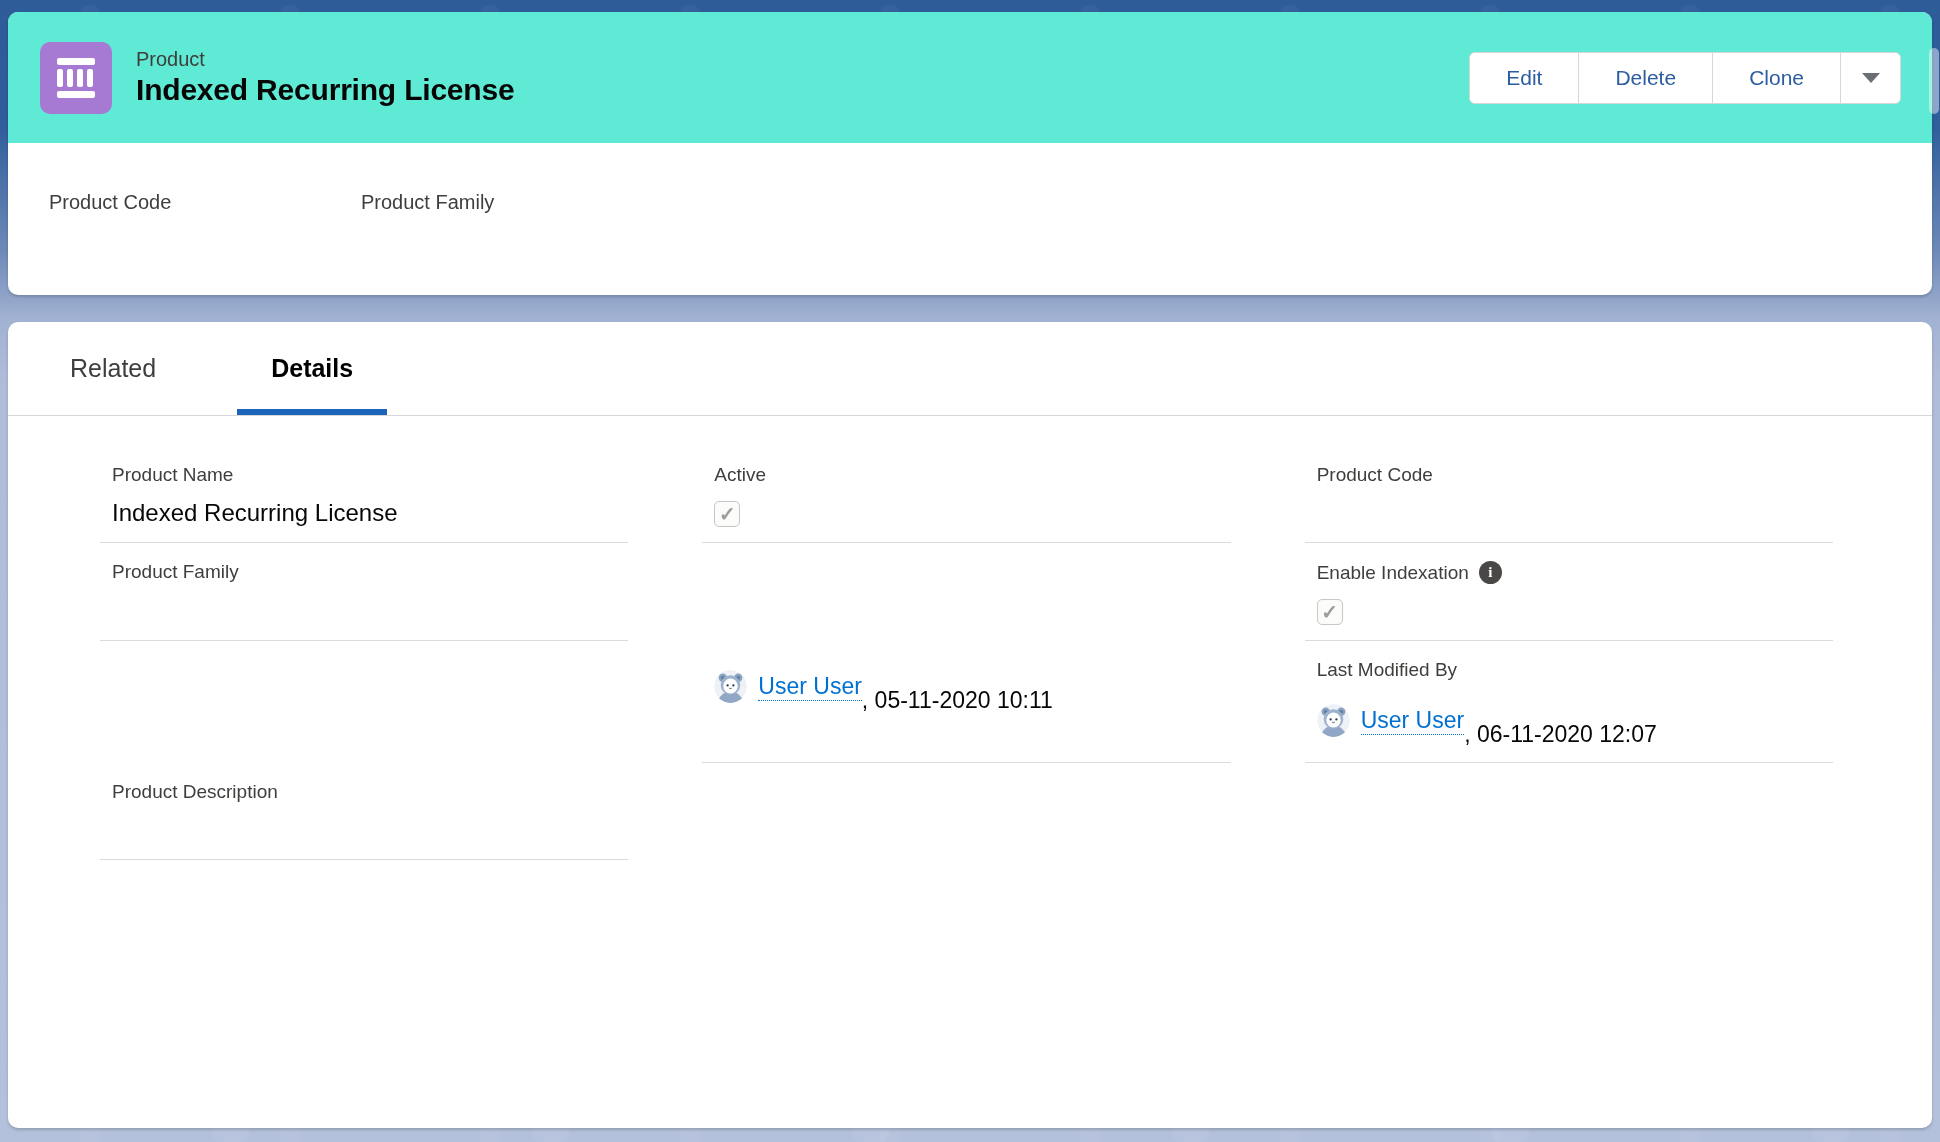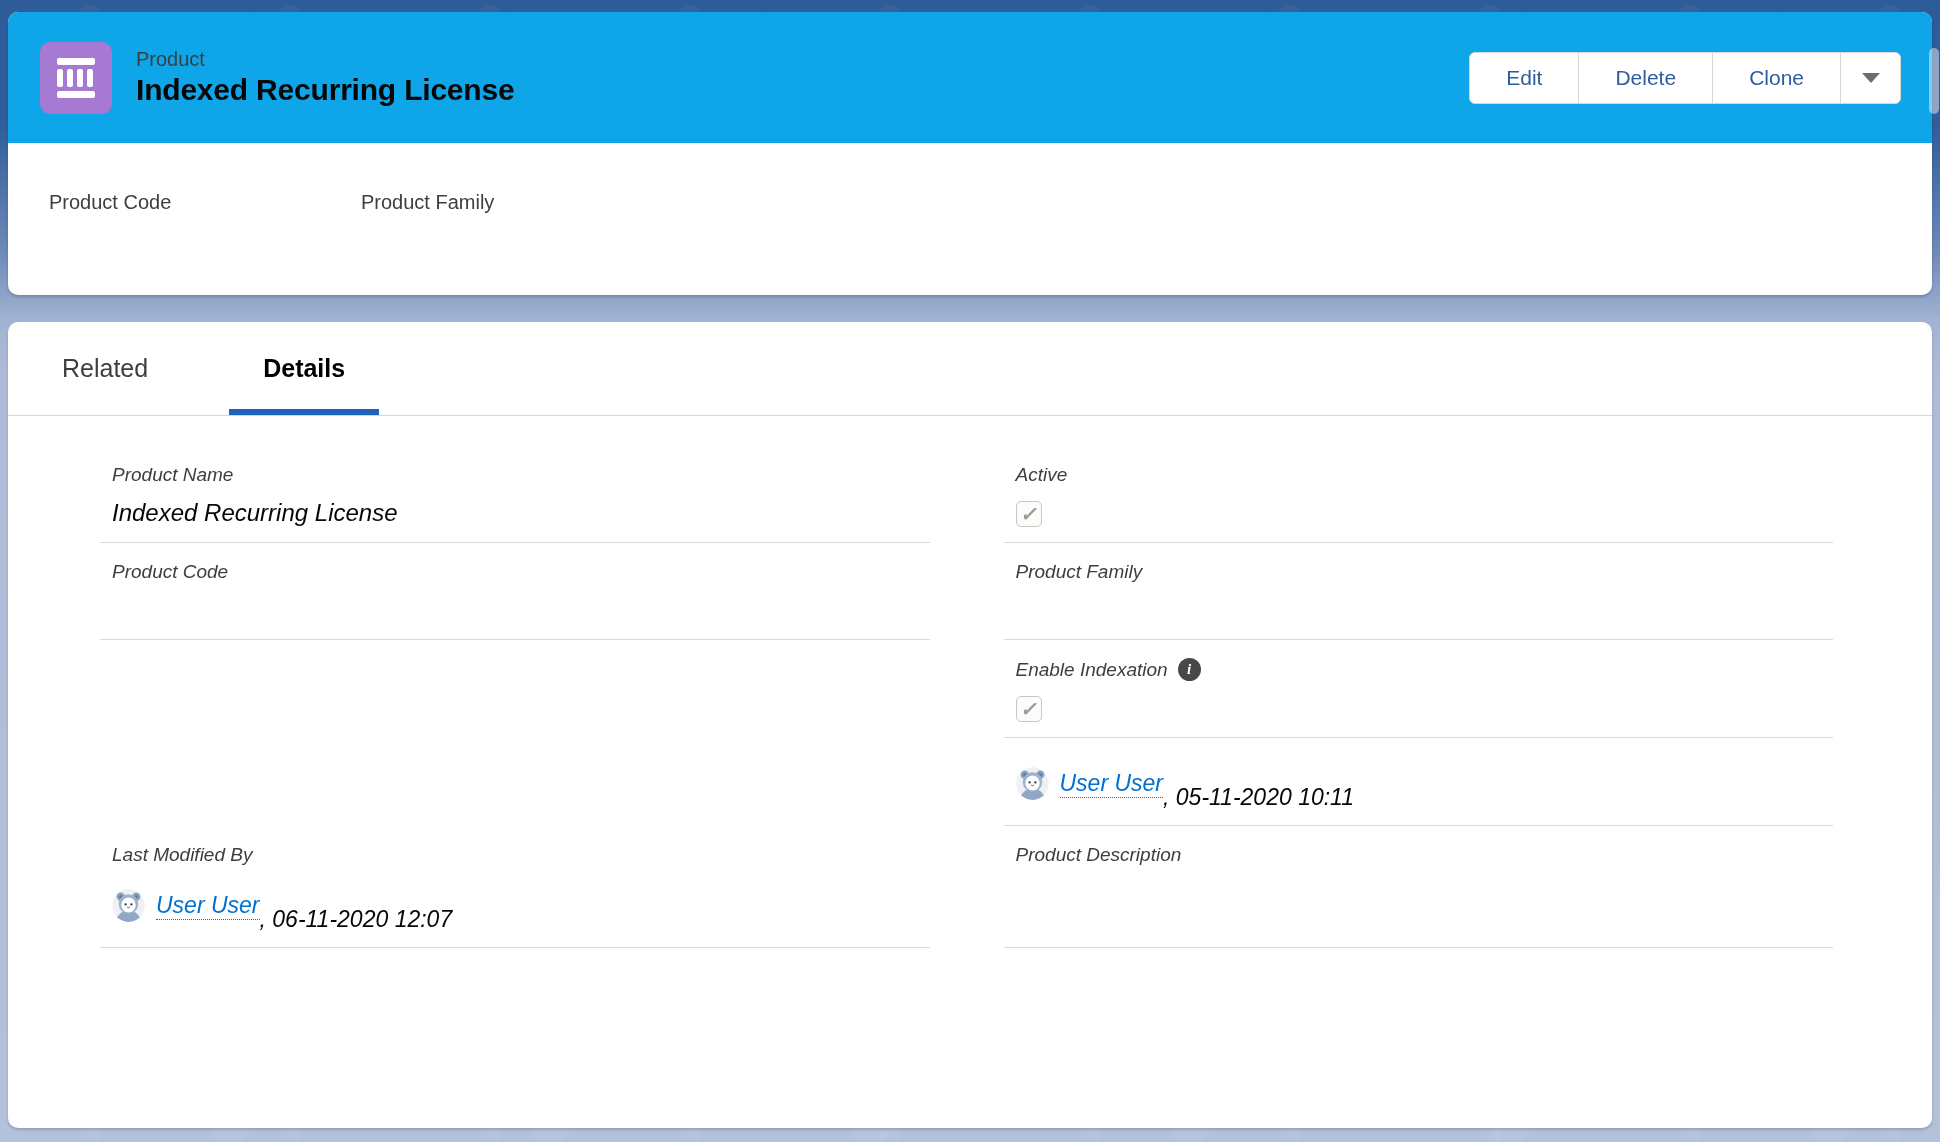--- a/index.html
+++ b/index.html
@@ -16,21 +16,21 @@
     color:#080707;
   }
   .card {
     background:#fff; border-radius:10px; margin:0 8px;
     box-shadow:0 2px 3px rgba(0,0,0,.18);
     position:relative;
   }
   
   .card-header { margin-top:12px; height:283px; }
   .header-top {
-    background:#0ea5e9; border-radius:10px 10px 0 0; height:131px;
+    background:#5eead4; border-radius:10px 10px 0 0; height:131px;
     display:flex; align-items:center; padding:0 31px 0 32px;
   }
   .entity-icon {
     width:72px; height:72px; border-radius:10px; background:#a679d2;
     display:flex; align-items:center; justify-content:center; flex:0 0 auto;
   }
   .header-titles { margin-left:24px; flex:1 1 auto; min-width:0; }
   .entity-label { font-size:20px; color:#3e3e3c; line-height:1.2; }
   .record-title { font-size:30px; font-weight:700; color:#080707; line-height:1.25; letter-spacing:-0.2px; }
   .action-group { display:flex; flex:0 0 auto; border:1px solid #d8d6d4; border-radius:6px; background:#fff; height:52px; overflow:hidden; }
@@ -43,30 +43,30 @@
   .action-more { width:60px; padding:0; justify-content:center; }
   .chevron-down {
     width:0; height:0; border-left:9px solid transparent; border-right:9px solid transparent;
     border-top:10px solid #6b6f74; display:inline-block;
   }
   .header-bottom { padding:48px 0 0 41px; display:flex; }
   .hfield { width:312px; }
   .hfield-label { font-size:20px; color:#3e3e3c; }
   
   .card-details { margin-top:27px; height:806px; }
-  .tabs { display:flex; height:94px; align-items:stretch; border-bottom:1px solid #d8d6d4; padding-left:20px; }
+  .tabs { display:flex; height:94px; align-items:stretch; border-bottom:1px solid #d8d6d4; padding-left:28px; }
   .tab {
     position:relative; display:flex; align-items:center; padding:0 34px; margin-right:47px;
     font-size:25px; color:#3e3e3c; cursor:pointer; background:none; border:none; font-family:inherit;
   }
   .tab.active { color:#000000; font-weight:700; }
   .tab.active::after { content:""; position:absolute; left:0; right:0; bottom:0; height:6px; background:#1c64bb; }
   .details-grid {
-    display:grid; grid-template-columns:1fr 1fr; column-gap:74px;
-    margin:0 99px 0 92px; padding-top:30px;font-style:italic;
+    display:grid; grid-template-columns:1fr 1fr 1fr; column-gap:74px;
+    margin:0 99px 0 92px; padding-top:30px;
   }
   .cell { padding:18px 0 14px 12px; border-bottom:1px solid #dddbda; }
   .cell.no-border { border-bottom:none; }
   .cell-label { font-size:19px; color:#3e3e3c; margin-bottom:12px; display:flex; align-items:center; gap:10px; }
   .cell-value { font-size:24px; color:#080707; min-height:30px; line-height:30px; }
   .info-icon {
     width:23px; height:23px; border-radius:50%; background:#4a4846; color:#fff;
     display:inline-flex; align-items:center; justify-content:center;
     font-size:15px; font-weight:700; font-family:"Liberation Serif", serif; cursor:pointer;
   }

